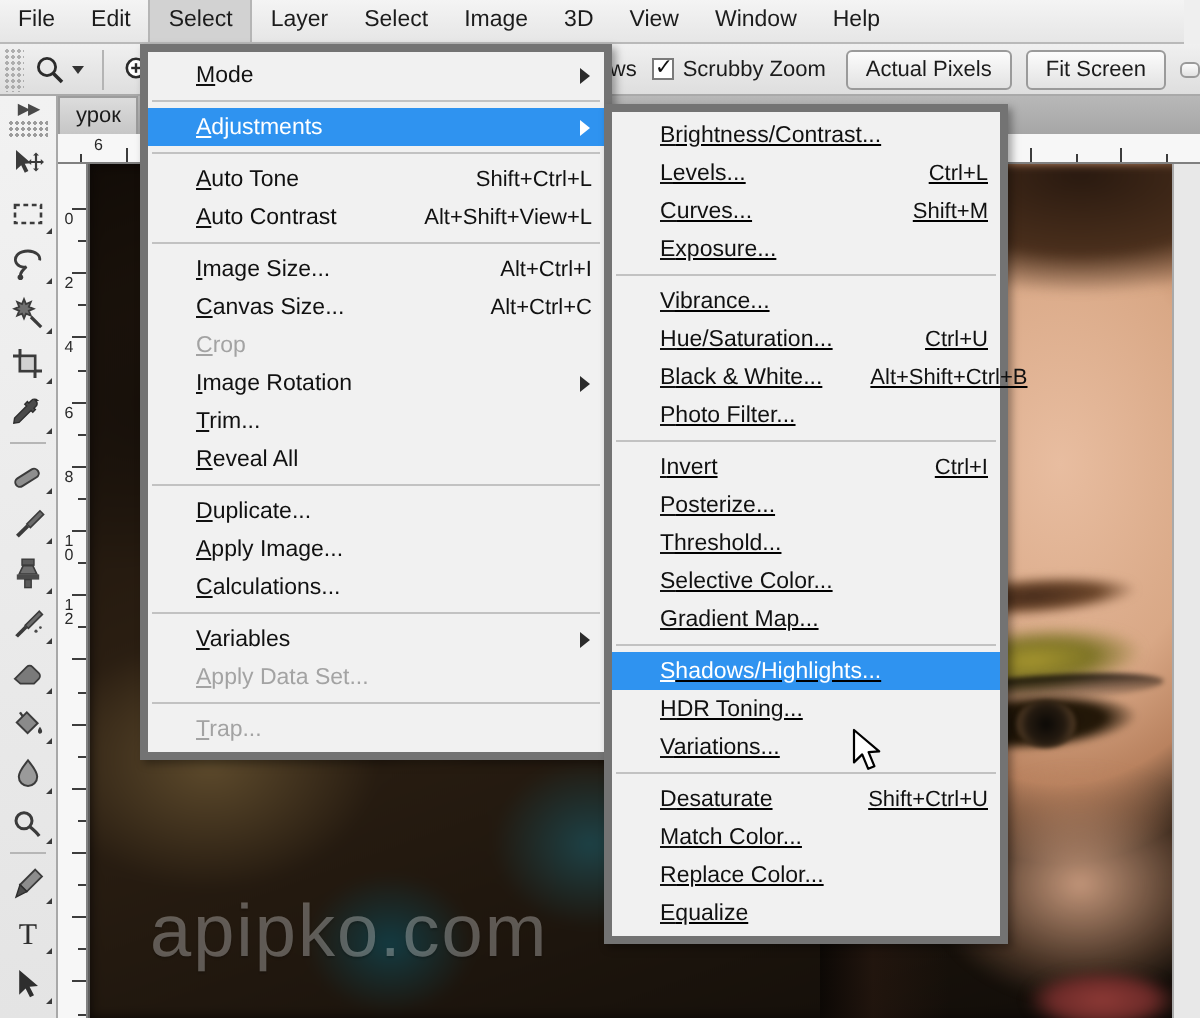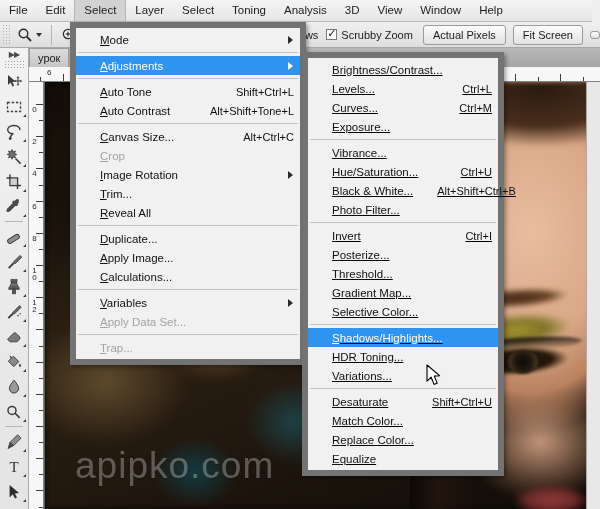--- a/index.html
+++ b/index.html
@@ -141,21 +141,21 @@
     font-size: 37px; font-family: "Liberation Sans", sans-serif;
     color: rgba(255,255,255,.30); letter-spacing: 1px; white-space: nowrap;
     text-shadow: 0 1px 1px rgba(0,0,0,.18); pointer-events: none; }
 
   .scroll-v { position: absolute; right: 0; top: 34px; width: 14px; height: 427px;
     background: #e8e8e8; border-left: 1px solid #a9a9a9; }
 
   
   .menu {
     position: absolute; background: #f1f1f1;
-    border: 6px solid #737373;
+    border: 4px solid #737373;
     box-shadow: 2px 2px 4px rgba(0,0,0,.35);
     padding: 2px 0; z-index: 50;
   }
   #menu-image { left: 70px; top: 22px; width: 236px; }
   #menu-adjustments { left: 302px; top: 52px; width: 202px; text-decoration: underline; }
   .row {
     position: relative; display: flex; align-items: center;
     height: 19px; padding: 0 6px 0 24px; font-size: 11.5px; color: #111;
     white-space: nowrap; cursor: default;
   }
@@ -178,22 +178,21 @@
 <body>
 
 <div id="app">
 
   <div class="menubar" id="menubar">
       <div class="mi">File</div>
       <div class="mi">Edit</div>
       <div class="mi active">Select</div>
       <div class="mi">Layer</div>
       <div class="mi">Select</div>
-      <div class="mi">Toning</div>
-      <div class="mi">Analysis</div>
+      <div class="mi">Image</div>
       <div class="mi">3D</div>
       <div class="mi">View</div>
       <div class="mi">Window</div>
       <div class="mi">Help</div>
     </div>
 
   <div class="optionsbar">
     <div class="grip"></div>
     <div class="opt-tool">
       <svg width="16" height="16" viewBox="0 0 16 16">
@@ -461,23 +460,27 @@
         <span class="lbl"><u>A</u>djustments</span>
         <span class="arrow"></span>
       </div>
       <div class="sep"></div>
       <div class="row">
         <span class="lbl"><u>A</u>uto Tone</span>
         <span class="acc">Shift+Ctrl+L</span>
       </div>
       <div class="row">
         <span class="lbl"><u>A</u>uto Contrast</span>
-        <span class="acc">Alt+Shift+Tone+L</span>
-      </div>
-      <div class="sep"></div>
+        <span class="acc">Alt+Shift+View+L</span>
+      </div>
+      <div class="sep"></div>
+      <div class="row">
+        <span class="lbl"><u>I</u>mage Size...</span>
+        <span class="acc">Alt+Ctrl+I</span>
+      </div>
       <div class="row">
         <span class="lbl"><u>C</u>anvas Size...</span>
         <span class="acc">Alt+Ctrl+C</span>
       </div>
       <div class="row disabled">
         <span class="lbl"><u>C</u>rop</span>
       </div>
       <div class="row">
         <span class="lbl"><u>I</u>mage Rotation</span>
         <span class="arrow"></span>
@@ -515,21 +518,21 @@
   <div class="menu" id="menu-adjustments">
       <div class="row">
         <span class="lbl"><u>B</u>rightness/Contrast...</span>
       </div>
       <div class="row">
         <span class="lbl"><u>L</u>evels...</span>
         <span class="acc">Ctrl+L</span>
       </div>
       <div class="row">
         <span class="lbl"><u>C</u>urves...</span>
-        <span class="acc">Ctrl+M</span>
+        <span class="acc">Shift+M</span>
       </div>
       <div class="row">
         <span class="lbl"><u>E</u>xposure...</span>
       </div>
       <div class="sep"></div>
       <div class="row">
         <span class="lbl"><u>V</u>ibrance...</span>
       </div>
       <div class="row">
         <span class="lbl"><u>H</u>ue/Saturation...</span>
@@ -547,24 +550,24 @@
         <span class="lbl"><u>I</u>nvert</span>
         <span class="acc">Ctrl+I</span>
       </div>
       <div class="row">
         <span class="lbl"><u>P</u>osterize...</span>
       </div>
       <div class="row">
         <span class="lbl"><u>T</u>hreshold...</span>
       </div>
       <div class="row">
+        <span class="lbl"><u>S</u>elective Color...</span>
+      </div>
+      <div class="row">
         <span class="lbl"><u>G</u>radient Map...</span>
-      </div>
-      <div class="row">
-        <span class="lbl"><u>S</u>elective Color...</span>
       </div>
       <div class="sep"></div>
       <div class="row sel">
         <span class="lbl"><u>S</u>hadows/Highlights...</span>
       </div>
       <div class="row">
         <span class="lbl"><u>H</u>DR Toning...</span>
       </div>
       <div class="row">
         <span class="lbl"><u>V</u>ariations...</span>

